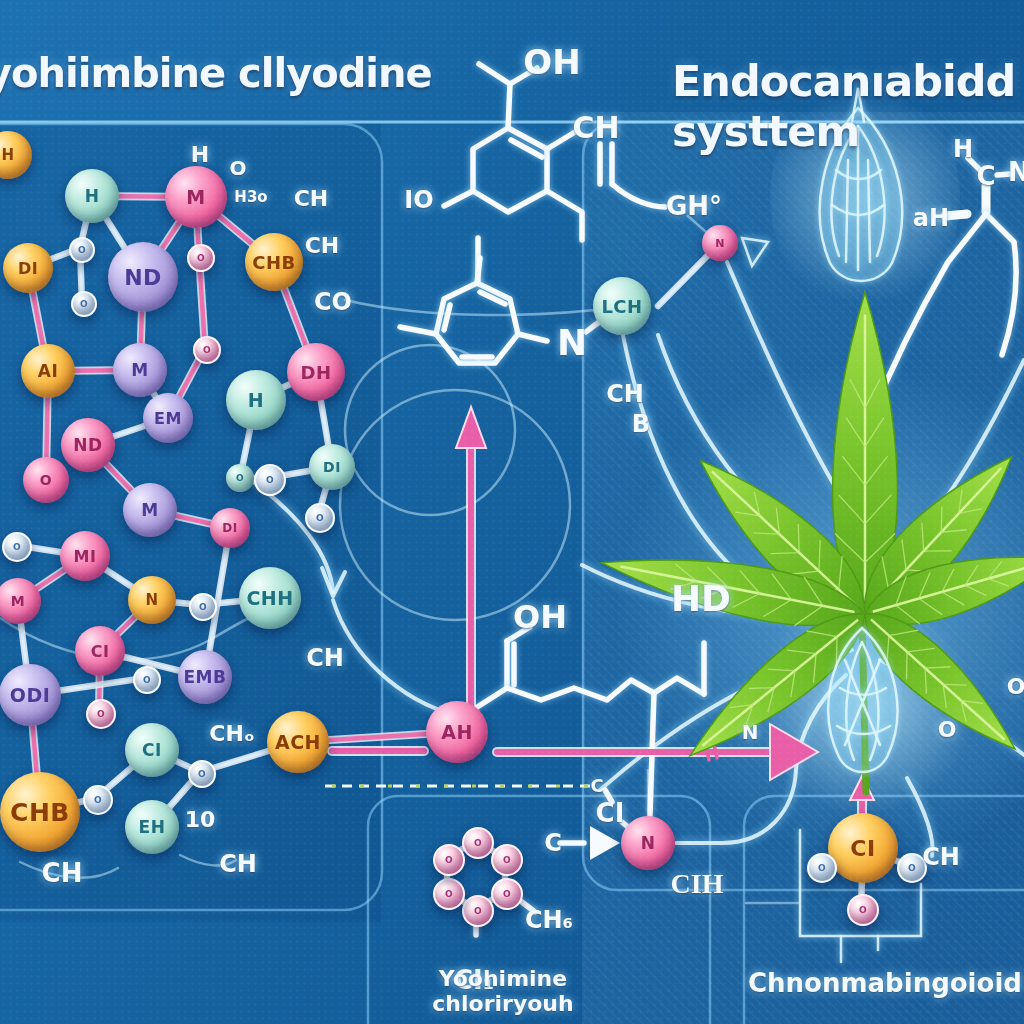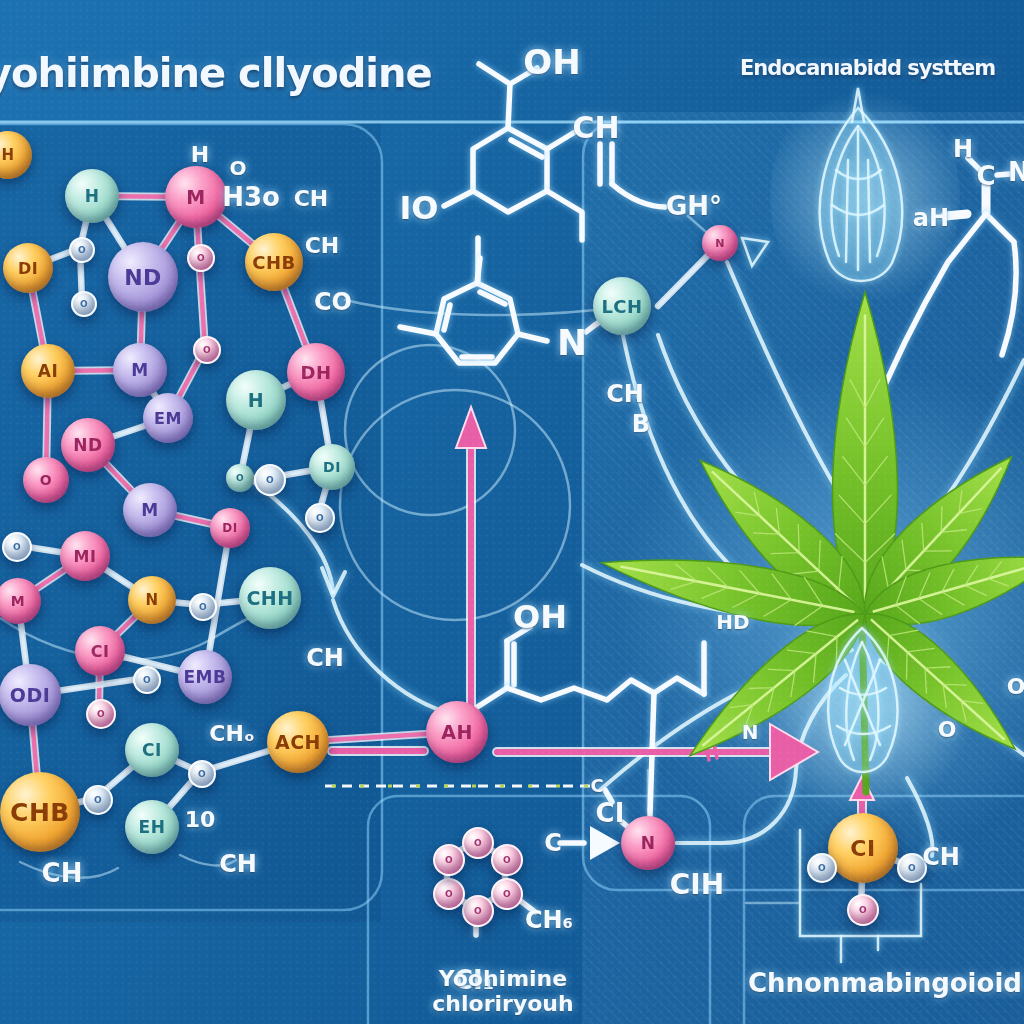--- a/index.html
+++ b/index.html
@@ -409,51 +409,51 @@
       <div class="atom smpink" style="left: 491px; top: 844px; height: 28px; width: 28px; font-size: 9px;">O</div>
       <div class="atom smpink" style="left: 491px; top: 878px; height: 28px; width: 28px; font-size: 9px;">O</div>
       <div class="atom smpink" style="left: 462px; top: 895px; height: 28px; width: 28px; font-size: 9px;">O</div>
       <div class="atom smpink" style="left: 433px; top: 878px; height: 28px; width: 28px; font-size: 9px;">O</div>
       <div class="atom smpink" style="left: 433px; top: 844px; height: 28px; width: 28px; font-size: 9px;">O</div>
     </div>
 
   <div id="labels-layer">
       <span class="lbl" style="left: 552px; top: 62px; font-size: 34px;">OH</span>
       <span class="lbl" style="left: 596px; top: 127px; font-size: 30px;">CH</span>
-      <span class="lbl" style="left: 419px; top: 208px; font-size: 32px;">IO</span>
+      <span class="lbl" style="left: 419px; top: 200px; font-size: 24px;">IO</span>
       <span class="lbl" style="left: 694px; top: 206px; font-size: 26px;">GH°</span>
       <span class="lbl" style="left: 200px; top: 154px; font-size: 22px;">H</span>
       <span class="lbl" style="left: 238px; top: 168px; font-size: 20px;">O</span>
-      <span class="lbl" style="left: 251px; top: 197px; font-size: 26px;">H3o</span>
+      <span class="lbl" style="left: 251px; top: 197px; font-size: 15px;">H3o</span>
       <span class="lbl" style="left: 311px; top: 198px; font-size: 22px;">CH</span>
       <span class="lbl" style="left: 322px; top: 245px; font-size: 22px;">CH</span>
       <span class="lbl" style="left: 333px; top: 302px; font-size: 24px;">CO</span>
       <span class="lbl" style="left: 572px; top: 342px; font-size: 36px;">N</span>
       <span class="lbl" style="left: 625px; top: 394px; font-size: 24px;">CH</span>
       <span class="lbl" style="left: 641px; top: 424px; font-size: 24px;">B</span>
       <span class="lbl" style="left: 325px; top: 658px; font-size: 24px;">CH</span>
       <span class="lbl" style="left: 232px; top: 733px; font-size: 22px;">CHₒ</span>
       <span class="lbl" style="left: 200px; top: 819px; font-size: 22px;">10</span>
       <span class="lbl" style="left: 62px; top: 873px; font-size: 26px;">CH</span>
       <span class="lbl" style="left: 238px; top: 864px; font-size: 24px;">CH</span>
       <span class="lbl" style="left: 540px; top: 617px; font-size: 32px;">OH</span>
-      <span class="lbl" style="left: 701px; top: 622px; font-size: 20px; margin-left: 32px;">HD</span>
+      <span class="lbl" style="left: 701px; top: 598px; font-size: 36px;">HD</span>
       <span class="lbl" style="left: 750px; top: 732px; font-size: 20px;">N</span>
       <span class="lbl" style="left: 947px; top: 729px; font-size: 22px;">O</span>
       <span class="lbl" style="left: 1016px; top: 686px; font-size: 22px;">O</span>
       <span class="lbl" style="left: 610px; top: 813px; font-size: 26px;">CI</span>
-      <span class="lbl" style="left: 697px; top: 884px; font-size: 28px;">CIH</span>
+      <span class="lbl" style="left: 697px; top: 884px; font-size: 28px; font-family: Liberation Serif, serif;">CIH</span>
       <span class="lbl" style="left: 553px; top: 843px; font-size: 24px;">C</span>
       <span class="lbl" style="left: 597px; top: 785px; font-size: 18px;">C</span>
       <span class="lbl" style="left: 941px; top: 857px; font-size: 24px;">CH</span>
       <span class="lbl" style="left: 474px; top: 944px; font-size: 26px; margin-top: 36px;">CI₁</span>
       <span class="lbl" style="left: 549px; top: 920px; font-size: 24px;">CH₆</span>
       <span class="lbl" style="left: 963px; top: 149px; font-size: 24px;">H</span>
       <span class="lbl" style="left: 986px; top: 176px; font-size: 26px;">C</span>
       <span class="lbl" style="left: 1019px; top: 172px; font-size: 26px;">N</span>
       <span class="lbl" style="left: 931px; top: 218px; font-size: 24px;">aH</span>
     </div>
 
   <div class="title" style="left:-14px;top:50px;font-size:40px;">yohiimbine cllyodine</div>
-  <div class="title" style="left:740px;top:56px;font-size:21px;">Endocanıabidd systtem</div>
+  <div class="title" style="left:672px;top:56px;font-size:43px;">Endocanıabidd systtem</div>
   <div class="caption" style="left:388px;top:966px;width:230px;font-size:22px;">Yoohimine chloriryouh</div>
   <div class="caption" style="left:748px;top:968px;width:215px;font-size:26px;">Chnonmabingoioid</div>
 </div>
 
 </body></html>

